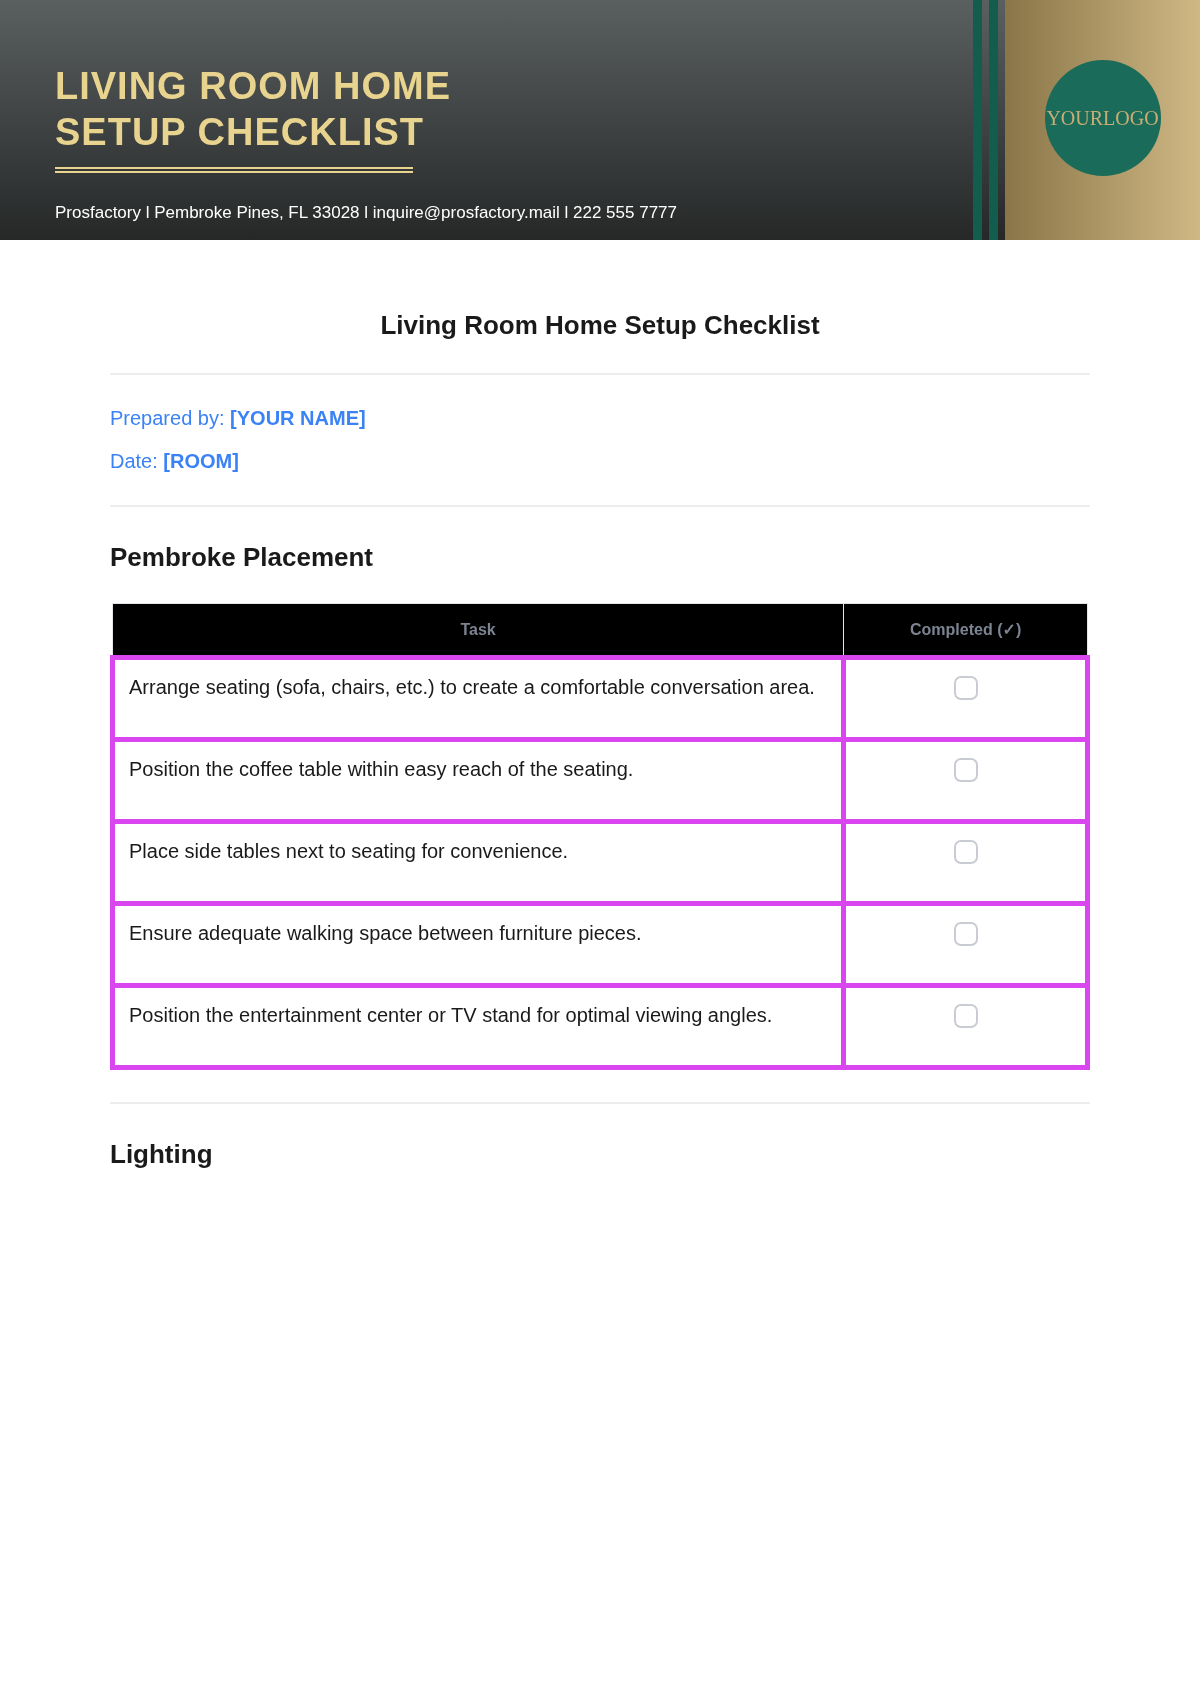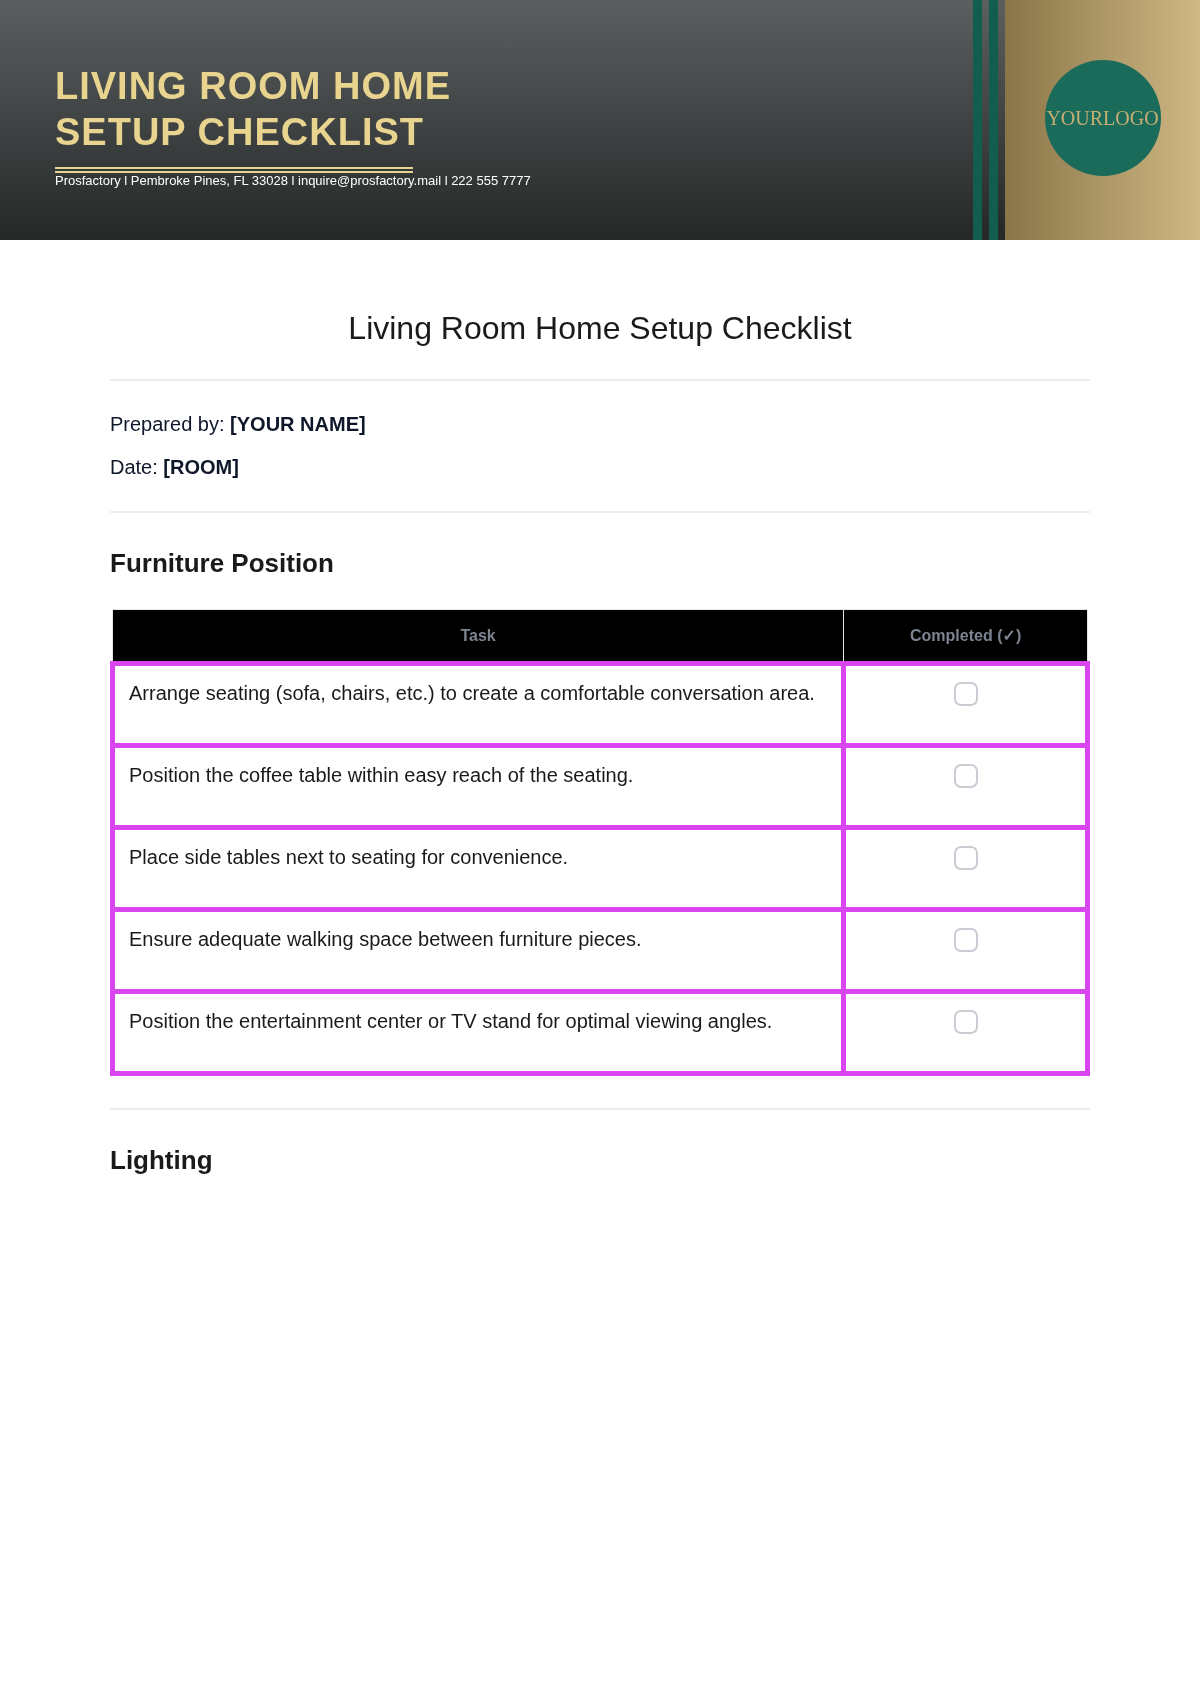--- a/index.html
+++ b/index.html
@@ -33,21 +33,22 @@
     .header-hr {
       border: none;
       border-top: 2px solid #e8d48f;
       border-bottom: 2px solid #e8d48f;
       height: 6px;
       width: 358px;
       margin-top: 12px;
     }
     .header-info {
       color: #ffffff;
-      font-size: 13px;
+      font-size: 17px;
+      margin-top: 30px;
     }
     .header-right {
       display: flex;
       height: 100%;
     }
     .stripe {
       width: 9px;
       height: 100%;
     }
     .stripe.teal1 { background: #135d4f; }
@@ -74,32 +75,32 @@
       font-family: Georgia, serif;
       font-size: 20px;
       line-height: 1.2;
       text-align: center;
     }
     .content {
       padding: 70px 110px 0 110px;
     }
     .doc-title {
       text-align: center;
-      font-size: 32px;
-      font-weight: 400;
+      font-size: 26px;
+      font-weight: 700;
       color: #1a1a1a;
     }
     .hr-light {
       border: none;
       border-top: 2px solid #ededed;
       margin: 32px 0;
     }
     .meta-row {
       font-size: 20px;
-      color: #0f172a;
+      color: #3b82f6;
       margin-bottom: 20px;
     }
     .meta-label {
       font-weight: 400;
     }
     .meta-value {
       font-weight: 900;
     }
     .section-title {
       font-size: 26px;
@@ -180,21 +181,21 @@
 
   <div class="meta-row">
     <span class="meta-label">Prepared by: </span><span class="meta-value">[YOUR NAME]</span>
   </div>
   <div class="meta-row">
     <span class="meta-label">Date: </span><span class="meta-value">[ROOM]</span>
   </div>
 
   <hr class="hr-light">
 
-  <h2 class="section-title">Furniture Position</h2>
+  <h2 class="section-title">Pembroke Placement</h2>
 
   <table>
     <thead>
       <tr>
         <th class="task-col">Task</th>
         <th class="done-col">Completed (✓)</th>
       </tr>
     </thead>
     <tbody>
       <tr>

